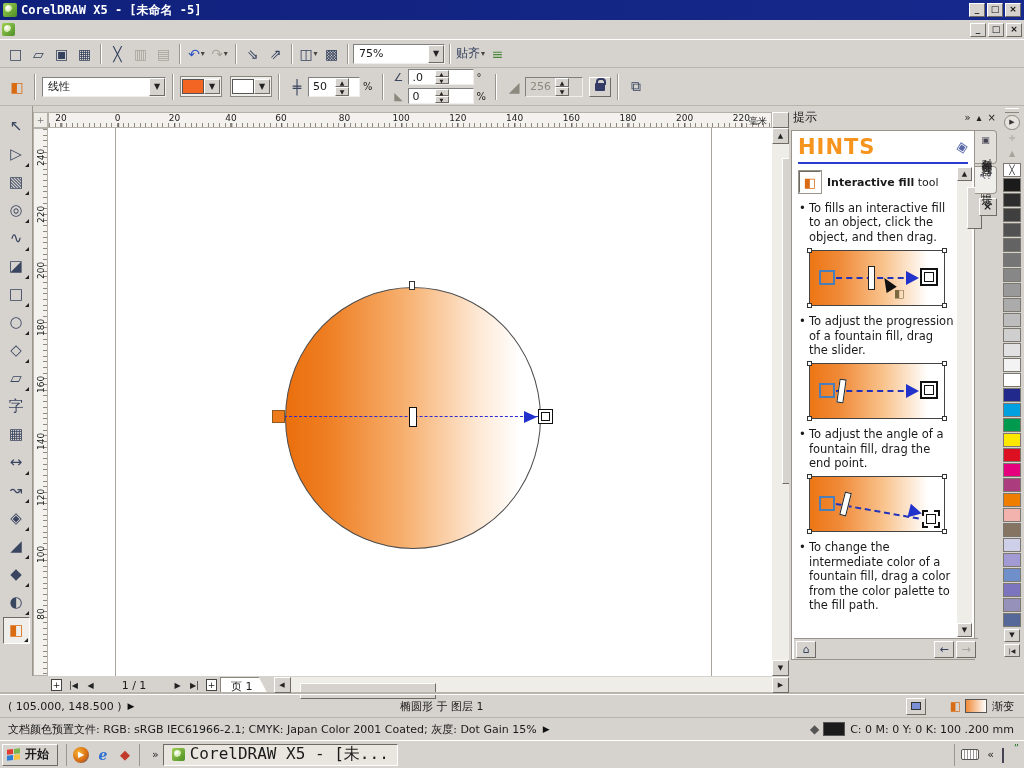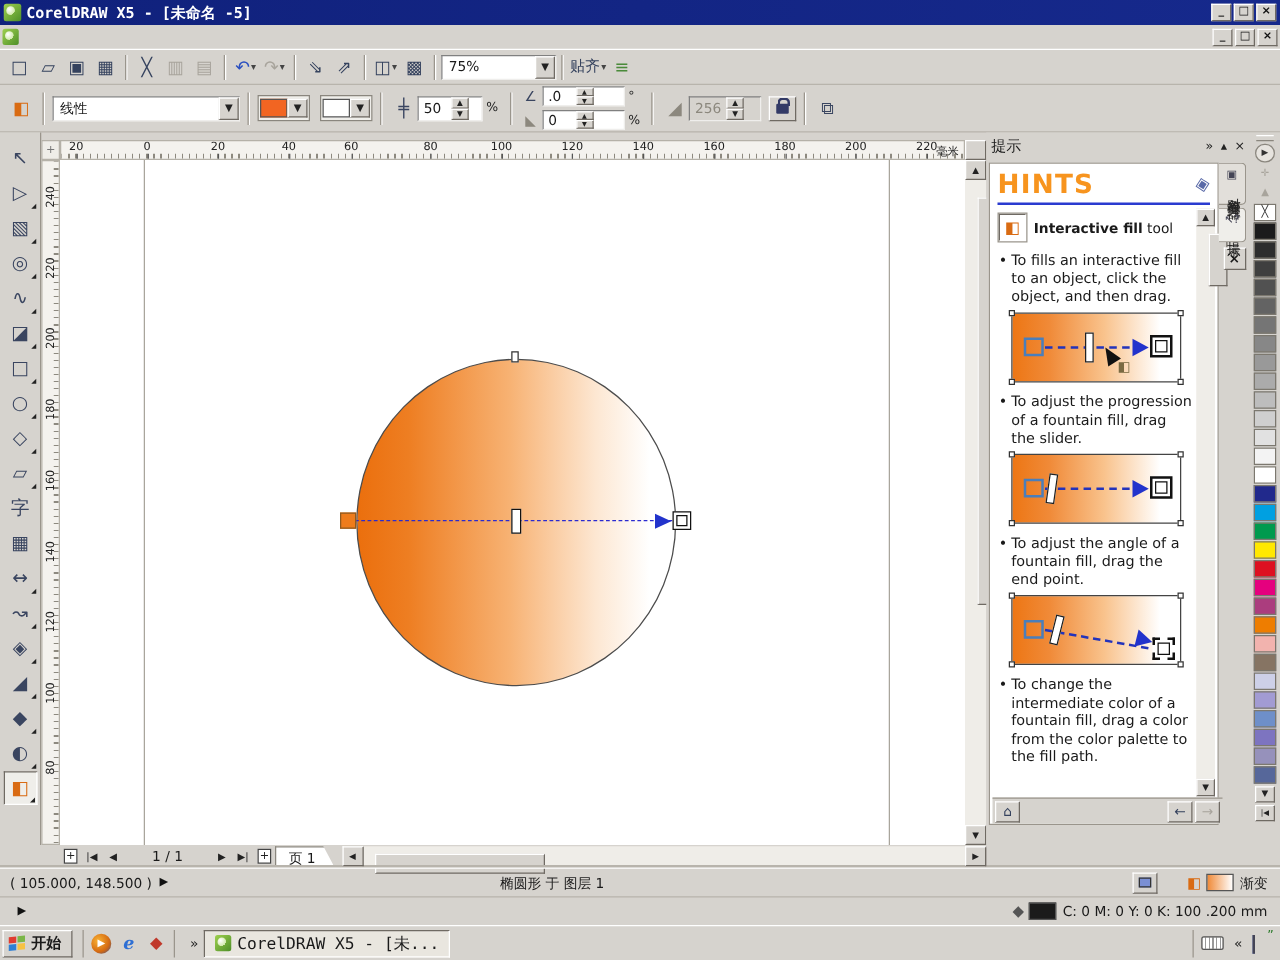--- a/index.html
+++ b/index.html
@@ -157,21 +157,21 @@
 #taskbar{left:0;top:740px;width:1024px;height:28px;background:#d6d3ce;border-top:1px solid #fff;display:flex;align-items:center;padding:0 2px}
 #start-btn{height:22px;display:flex;align-items:center;gap:4px;padding:0 8px 0 4px;background:#d6d3ce;border:1px solid;border-color:#fff #6f6a63 #6f6a63 #fff;font-weight:bold;font-size:12px}
 .winflag{width:14px;height:12px;display:grid;grid-template-columns:6px 6px;grid-template-rows:5px 5px;gap:1px;transform:skewY(-6deg)}
 .winflag i{display:block}
 .qlaunch{display:flex;align-items:center;gap:6px;margin:0 8px;padding:0 6px;border-left:1px solid #9a958c;border-right:1px solid #9a958c;height:22px}
 .ql-ico{width:16px;height:16px;display:flex;align-items:center;justify-content:center;font-size:12px}
 #ql-media{border-radius:50%;background:radial-gradient(circle at 35% 35%,#f9b233,#d46a12 60%,#2d4f9e);color:#fff;font-size:8px}
 #ql-ie{color:#2e6fd4;font-weight:bold;font-style:italic;font-size:14px;font-family:"DejaVu Serif","Liberation Serif",serif}
 #ql-app3{color:#c0392b;font-size:13px}
 .overflow-chev{font-size:11px;color:#222;margin:0 4px}
-#task-btn{height:22px;display:flex;align-items:center;gap:5px;padding:0 8px;min-width:150px;background:#e9e6df;border:1px solid;border-color:#6f6a63 #fff #fff #6f6a63;font-size:13px;font-family:"DejaVu Sans Mono","Liberation Mono",monospace}
+#task-btn{height:22px;display:flex;align-items:center;gap:5px;padding:0 8px;min-width:150px;background:#e9e6df;border:1px solid;border-color:#6f6a63 #fff #fff #6f6a63;font-size:16px;font-family:"DejaVu Sans Mono","Liberation Mono",monospace}
 #tray{margin-left:auto;display:flex;align-items:center;gap:8px;height:22px;padding:0 6px;border-left:1px solid #9a958c}
 #kbd-ico{width:18px;height:11px;border:1px solid #555;background:repeating-linear-gradient(90deg,#fff 0 2px,#999 2px 3px);border-radius:2px}
 #tray .chev{font-size:11px;color:#222}
 #net-ico{width:14px;height:12px;position:relative}
 #net-ico .mon{width:11px;height:9px;border:1px solid #445;background:#7a8fd4}
 #net-ico:after{content:"”";position:absolute;right:-3px;top:-6px;color:#2a7a2a;font-size:10px}
 </style>
 </head>
 <body>
 
@@ -256,21 +256,21 @@
       <span class="caret">▾</span>
     </div>
     <div class="tb-btn">
       <span class="g" style="color:#4a8a3a">≡</span>
     </div>
   </div>
 
   <div id="propbar" class="abs">
     <span class="pb-ico" style="color:#d96b13">◧</span>
     <div class="pb-sep"></div>
-    <div class="combo" style="width:150px">
+    <div class="combo" style="width:124px">
       <span class="val">线性</span>
       <span class="drop">▼</span>
     </div>
     <div class="pb-sep"></div>
     <div class="swcombo">
       <span class="sw" id="pb-fill-sw" style="background: rgb(242, 101, 34);"></span>
       <span class="drop" style="height:15px;line-height:13px">▼</span>
     </div>
     <div style="width:8px"></div>
     <div class="swcombo">
@@ -634,20 +634,21 @@
       <span id="monitor-btn">
           <span class="scr"></span>
         </span>
       <span class="st-ico" style="color:#d96b13">◧</span>
       <span class="st-swatch" id="fill-status-swatch" style="background: linear-gradient(90deg, rgb(240, 138, 56), rgb(255, 255, 255));"></span>
       <span>渐变</span>
     </span>
   </div>
 
   <div id="status2" class="abs">
+    <span>文档颜色预置文件: RGB: sRGB IEC61966-2.1; CMYK: Japan Color 2001 Coated; 灰度: Dot Gain 15%</span>
     <span class="flag">▶</span>
     <span class="st-right">
       <span class="st-ico">◆</span>
       <span class="st-swatch" id="outline-status-swatch" style="background: rgb(27, 27, 27);"></span>
       <span>C: 0 M: 0 Y: 0 K: 100  .200 mm</span>
     </span>
   </div>
 
   <div id="taskbar" class="abs">
     <div id="start-btn">

